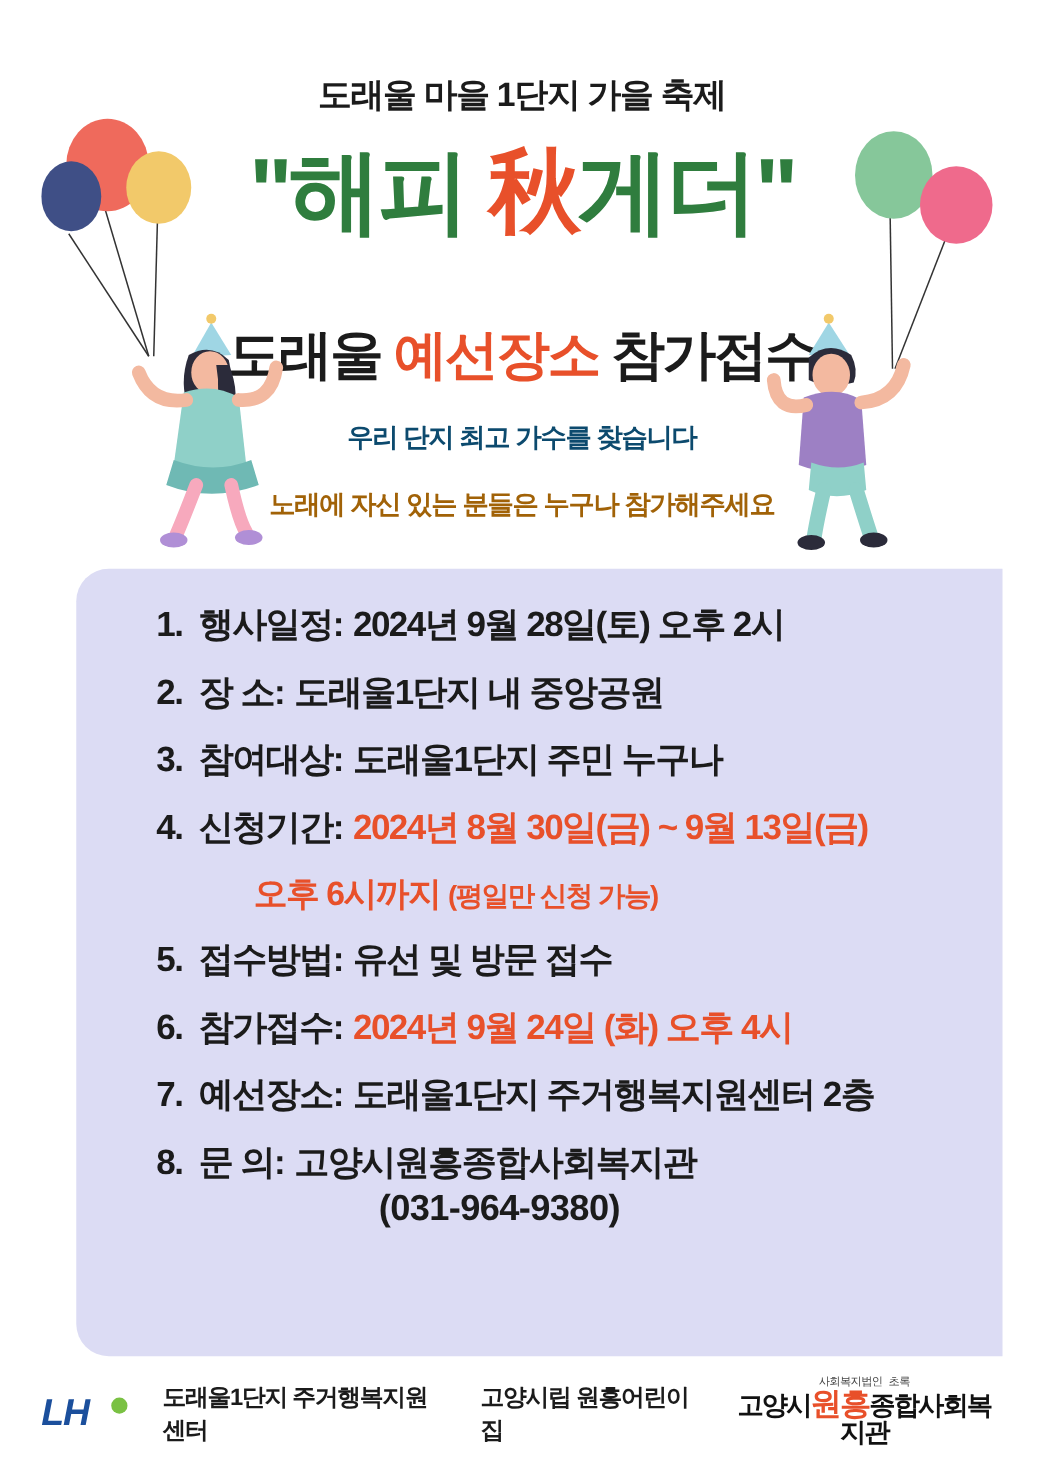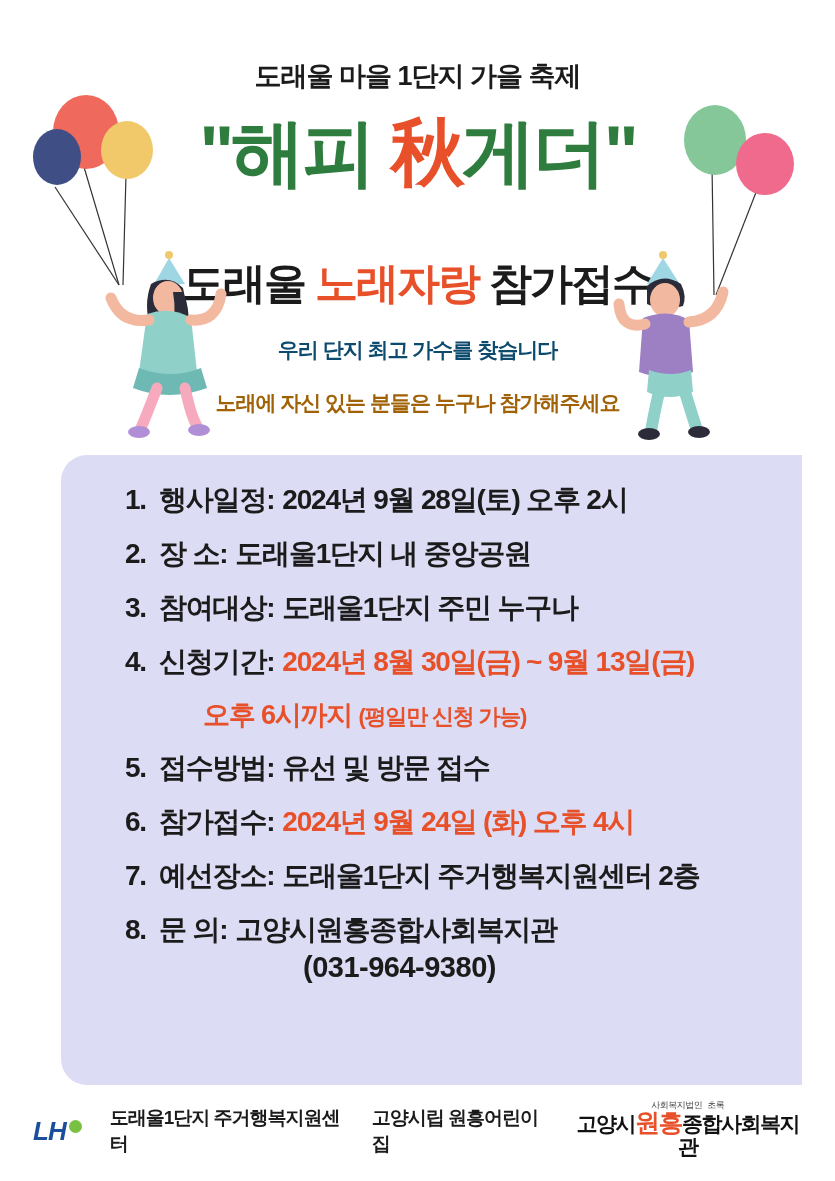--- a/index.html
+++ b/index.html
@@ -148,22 +148,22 @@
     bottom: 18px;
     height: 64px;
     display: flex;
     align-items: center;
     justify-content: center;
     gap: 28px;
   }
   .lh-logo {
     display: flex;
     align-items: center;
-    gap: 3px;
-    font-size: 26px;
+    gap: 18px;
+    font-size: 30px;
     font-weight: bold;
     font-style: italic;
     color: #1b4f9c;
     letter-spacing: -1px;
     justify-content: center;
   }
   .lh-dot {
     width: 13px; height: 13px;
     border-radius: 50%;
     background: #7ac143;
@@ -223,21 +223,21 @@
     <div class="balloon" style="left:84px;top:28px;width:58px;height:62px;background:#ef6a8c;"></div>
   </div>
 
   <div class="kicker">도래울 마을 1단지 가을 축제</div>
 
   <div class="title">
     <span class="quote">"</span><span class="g">해피 </span><span class="r">秋</span><span class="g">게더</span><span class="quote">"</span>
   </div>
 
   <div class="subtitle">
-    <span class="dark">도래울 </span><span class="orange">노래자랑</span><span class="dark"> 참가접수</span>
+    <span class="dark">도래울 </span><span class="orange">예선장소</span><span class="dark"> 참가접수</span>
   </div>
 
   <div class="lead">우리 단지 최고 가수를 찾습니다</div>
   <div class="lead2">노래에 자신 있는 분들은 누구나 참가해주세요</div>
 
   <svg class="person" style="left:40px;top:240px;" width="165" height="205" viewBox="0 0 165 205">
 
     <path d="M96 18 L112 44 L80 46 Z" fill="#9fd6e4"></path>
     <circle cx="96" cy="15" r="4" fill="#f2c96a"></circle>
 

